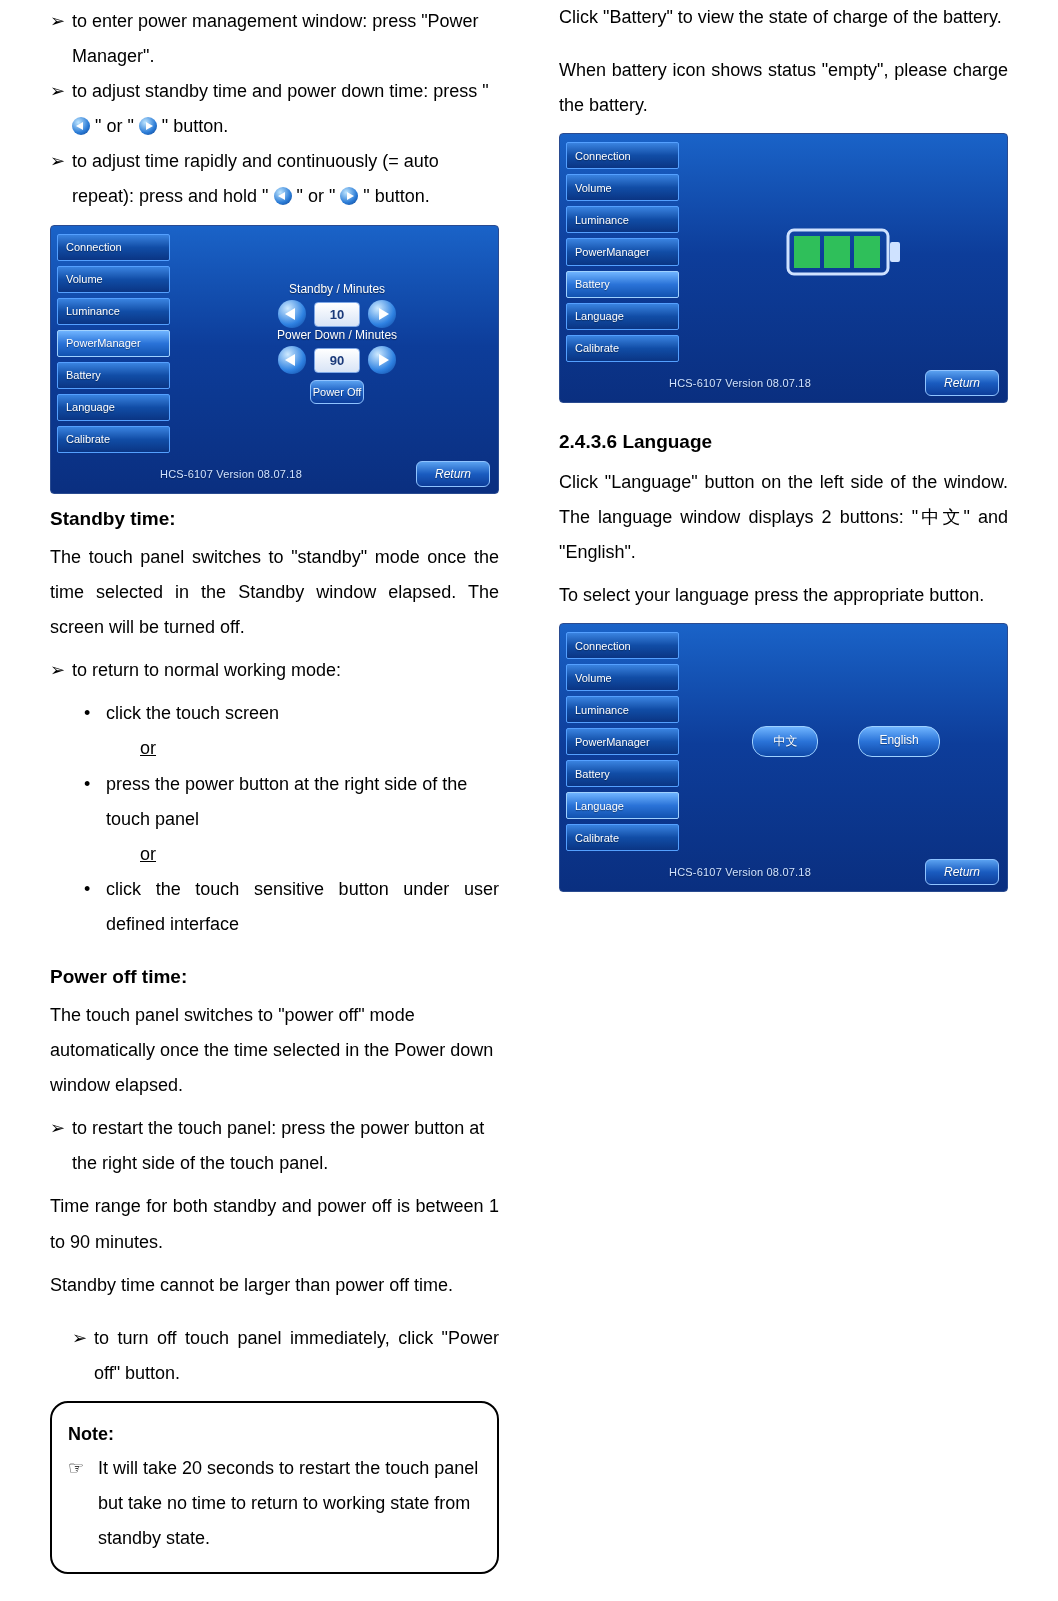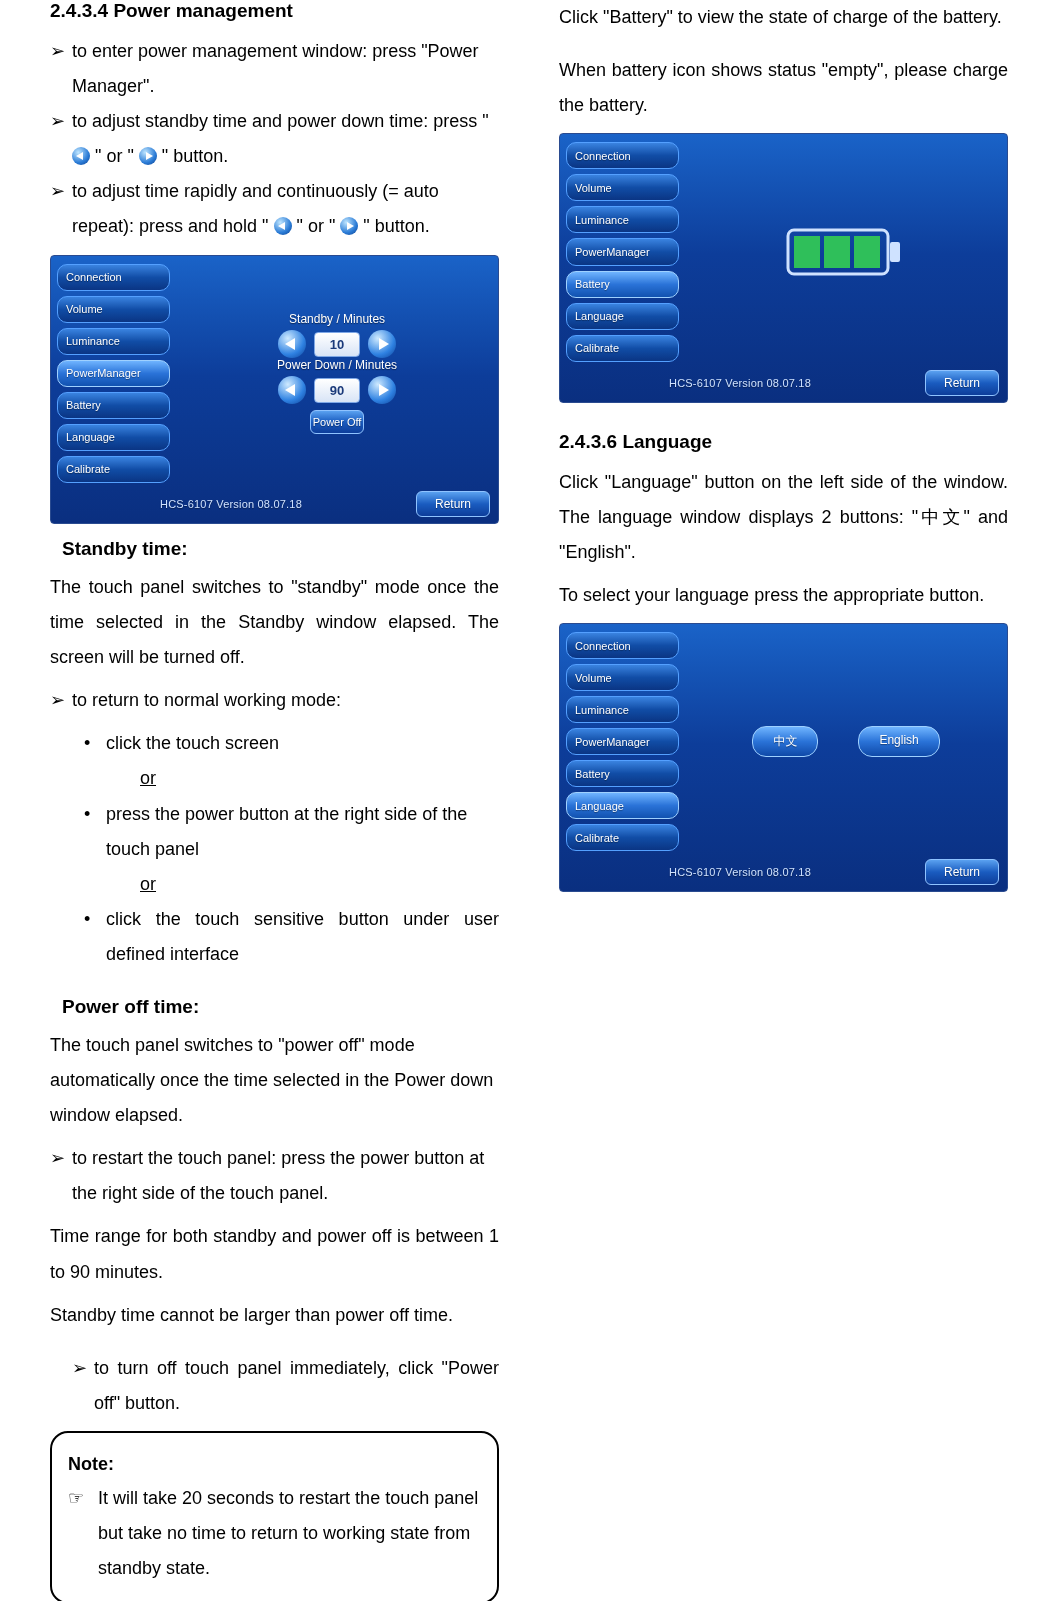--- a/index.html
+++ b/index.html
@@ -8,21 +8,21 @@
     font-size: 18px;
     color: #000;
     background: #fff;
     width: 1058px;
     margin: 0 auto;
     padding: 0 50px 30px;
   }
   .cols { display: flex; gap: 60px; }
   .col { flex: 1; min-width: 0; }
   h3 { font-size: 19px; font-weight: bold; margin-bottom: 12px; }
-  h4 { font-size: 19px; font-weight: bold; margin: 24px 12px 10px; }
+  h4 { font-size: 19px; font-weight: bold; margin: 24px 0 10px; }
   .para { line-height: 1.95; margin-bottom: 8px; }
   .justify { text-align: justify; }
   .bullet-list { margin: 4px 0 8px 0; }
   .bullet-row { display: flex; line-height: 1.95; }
   .bullet-row .marker { width: 22px; flex: none; }
   .sub-list { margin-left: 34px; }
   .sub-row { display: flex; line-height: 1.95; }
   .sub-row .dot { width: 22px; flex: none; }
   .or { text-decoration: underline; margin-left: 56px; line-height: 1.95; }
   .indent { margin-left: 22px; }
@@ -46,21 +46,21 @@
     display: flex; flex-direction: column; margin: 10px 0 14px;
     border: 1px solid #2a4b90;
   }
   .dev-body { flex: 1; display: flex; min-height: 0; }
   .sidebar {
     width: 28%; display: flex; flex-direction: column; gap: 5px;
     padding: 8px 6px;
   }
   .tab {
     flex: 1; display: flex; align-items: center; padding: 0 8px;
-    font-size: 11px; color: #fff; border-radius: 10px;
+    font-size: 11px; color: #fff; border-radius: 2px;
     background: linear-gradient(#3a83e0, #114da6 50%, #0a3584);
     border: 1px solid #54a0ff;
     text-shadow: 0 1px 1px rgba(0,0,0,0.4);
   }
   .tab.active { background: linear-gradient(#6fb4ff, #2a73d8 50%, #1152b0); border-color:#9fd1ff; }
   .main { flex: 1; position: relative; display: flex; flex-direction: column; align-items: center; justify-content: center; }
   .grp { text-align: center; }
   .grp .lbl { color: #fff; font-size: 12px; margin-bottom: 4px; text-shadow: 0 1px 1px rgba(0,0,0,0.5); }
   .spin { display: flex; align-items: center; justify-content: center; gap: 8px; }
   .arrow {
@@ -82,21 +82,21 @@
     border:1px solid #8fc3ff; text-shadow:0 1px 1px rgba(0,0,0,0.4);
     margin-top: 6px;
   }
   .dev-footer {
     height: 32px; display:flex; align-items:center; justify-content:space-between;
     padding: 0 8px 6px 8px;
     gap: 13px;
   }
   .ver { flex:1; text-align:center; color:#cfe2ff; font-size:11px; letter-spacing:0.2px; text-shadow:0 1px 1px rgba(0,0,0,0.4); }
   .ret {
-    padding: 5px 18px; font-size:12px; color:#fff; border-radius:6px;
+    padding: 5px 18px; font-size:12px; font-style:italic; color:#fff; border-radius:6px;
     background: linear-gradient(#5aa1f0,#1a5cc0 50%,#0d3d9a);
     border:1px solid #8fc3ff; text-shadow:0 1px 1px rgba(0,0,0,0.4);
   }
   .lang-btns { display:flex; gap:40px; }
   .lang-btn {
     padding: 6px 20px; font-size:12px; color:#fff; border-radius:14px;
     background: linear-gradient(#6fb4ff,#2a73d8 50%,#0f49a8);
     border:1px solid #9fd1ff; text-shadow:0 1px 1px rgba(0,0,0,0.4);
   }
 
@@ -107,21 +107,20 @@
   .note-box .nt { font-weight: bold; line-height:1.9; }
   .note-row { display:flex; line-height:1.95; }
   .note-row .hand { width:30px; flex:none; }
 </style>
 </head>
 <body>
 
 <div class="cols">
 
   <div class="col">
-    <h3>2.4.3.4 Power management</h3>
 
     <div class="bullet-list">
       <div class="bullet-row">
         <span class="marker">➢</span>
         <span>to enter power management window: press "Power Manager".</span>
       </div>
       <div class="bullet-row">
         <span class="marker">➢</span>
         <span>
           <span>to adjust standby time and power down time: press " </span><span class="icon-btn left"></span><span> " or " </span><span class="icon-btn right"></span><span> " button.</span>

